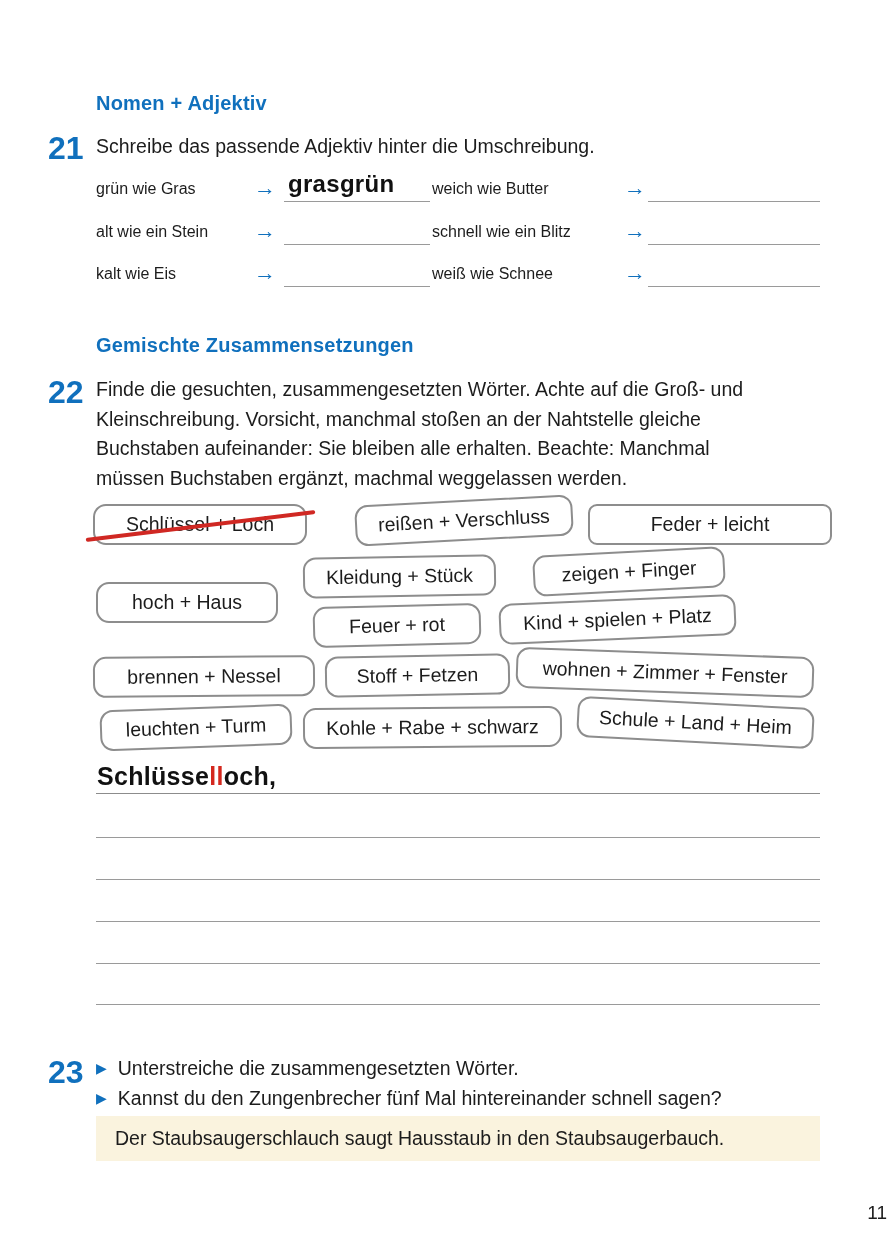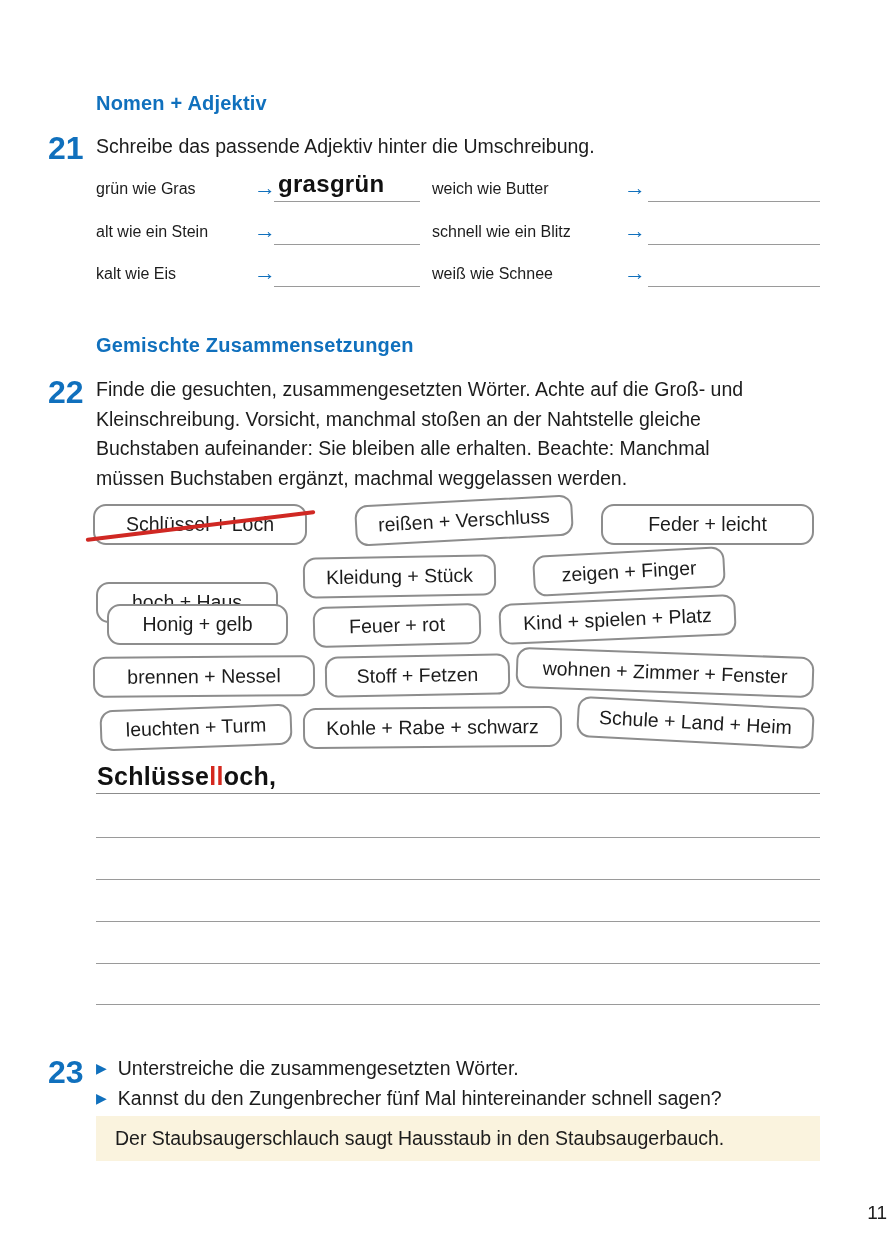--- a/index.html
+++ b/index.html
@@ -25,33 +25,33 @@
 
   .match-row { position:absolute; left:96px; width:724px; height:34px; }
   #mrow0 { top:168px; } #mrow1 { top:211px; } #mrow2 { top:253px; }
   .m-label { position:absolute; bottom:4px; font-size:16px; white-space:nowrap; }
   .m-label.c1 { left:0; }
   .m-label.c2 { left:336px; }
   .m-arrow { position:absolute; bottom:3px; font-size:22px; color:#1070bd; line-height:1; }
   .m-arrow.a1 { left:158px; }
   .m-arrow.a2 { left:528px; }
   .m-slot { position:absolute; bottom:0; height:32px; border-bottom:1.7px solid #9a9a9a; }
-  .m-slot.s1 { left:178px; width:146px; }
+  .m-slot.s1 { left:188px; width:146px; }
   .m-slot.s2 { left:552px; width:172px; }
   .m-answer { position:absolute; left:4px; bottom:3px; font-size:24px; font-weight:bold; color:#111; white-space:nowrap; letter-spacing:.3px; }
 
   .bubble {
     position:absolute; height:41px; background:#fff;
     border:2.6px solid #8d8d8d; border-radius:13px;
     display:flex; align-items:center; justify-content:center;
     font-size:19.5px; white-space:nowrap;
   }
   .bb0 { left:93px;  top:504px; width:214px; }
   .bb1 { left:355px; top:500px; width:218px; transform:rotate(-3deg); }
-  .bb2 { left:601px; top:504px; width:213px; }
+  .bb2 { left:588px; top:504px; width:244px;border-radius:9px; }
   .bb3 { left:96px;  top:582px; width:182px; }
   .bb4 { left:303px; top:556px; width:193px; transform:rotate(-1deg); }
   .bb5 { left:533px; top:551px; width:192px; transform:rotate(-3deg); }
   .bb6 { left:107px; top:604px; width:181px; }
   .bb7 { left:313px; top:605px; width:168px; transform:rotate(-1.5deg); }
   .bb8 { left:499px; top:599px; width:237px; transform:rotate(-2.5deg); }
   .bb9 { left:93px;  top:656px; width:222px; transform:rotate(-0.5deg); }
   .bb10{ left:325px; top:655px; width:185px; transform:rotate(-1deg); }
   .bb11{ left:516px; top:652px; width:298px; transform:rotate(2deg); }
   .bb12{ left:100px; top:707px; width:192px; transform:rotate(-2deg); }
@@ -156,23 +156,20 @@
     </div>
   <div class="bubble bb3">
       <span>hoch + Haus</span>
     </div>
   <div class="bubble bb4">
       <span>Kleidung + Stück</span>
     </div>
   <div class="bubble bb5">
       <span>zeigen + Finger</span>
     </div>
-  <div class="bubble bb6">
-      <span>Honig + gelb</span>
-    </div>
   <div class="bubble bb7">
       <span>Feuer + rot</span>
     </div>
   <div class="bubble bb8">
       <span>Kind + spielen + Platz</span>
     </div>
   <div class="bubble bb9">
       <span>brennen + Nessel</span>
     </div>
   <div class="bubble bb10">

